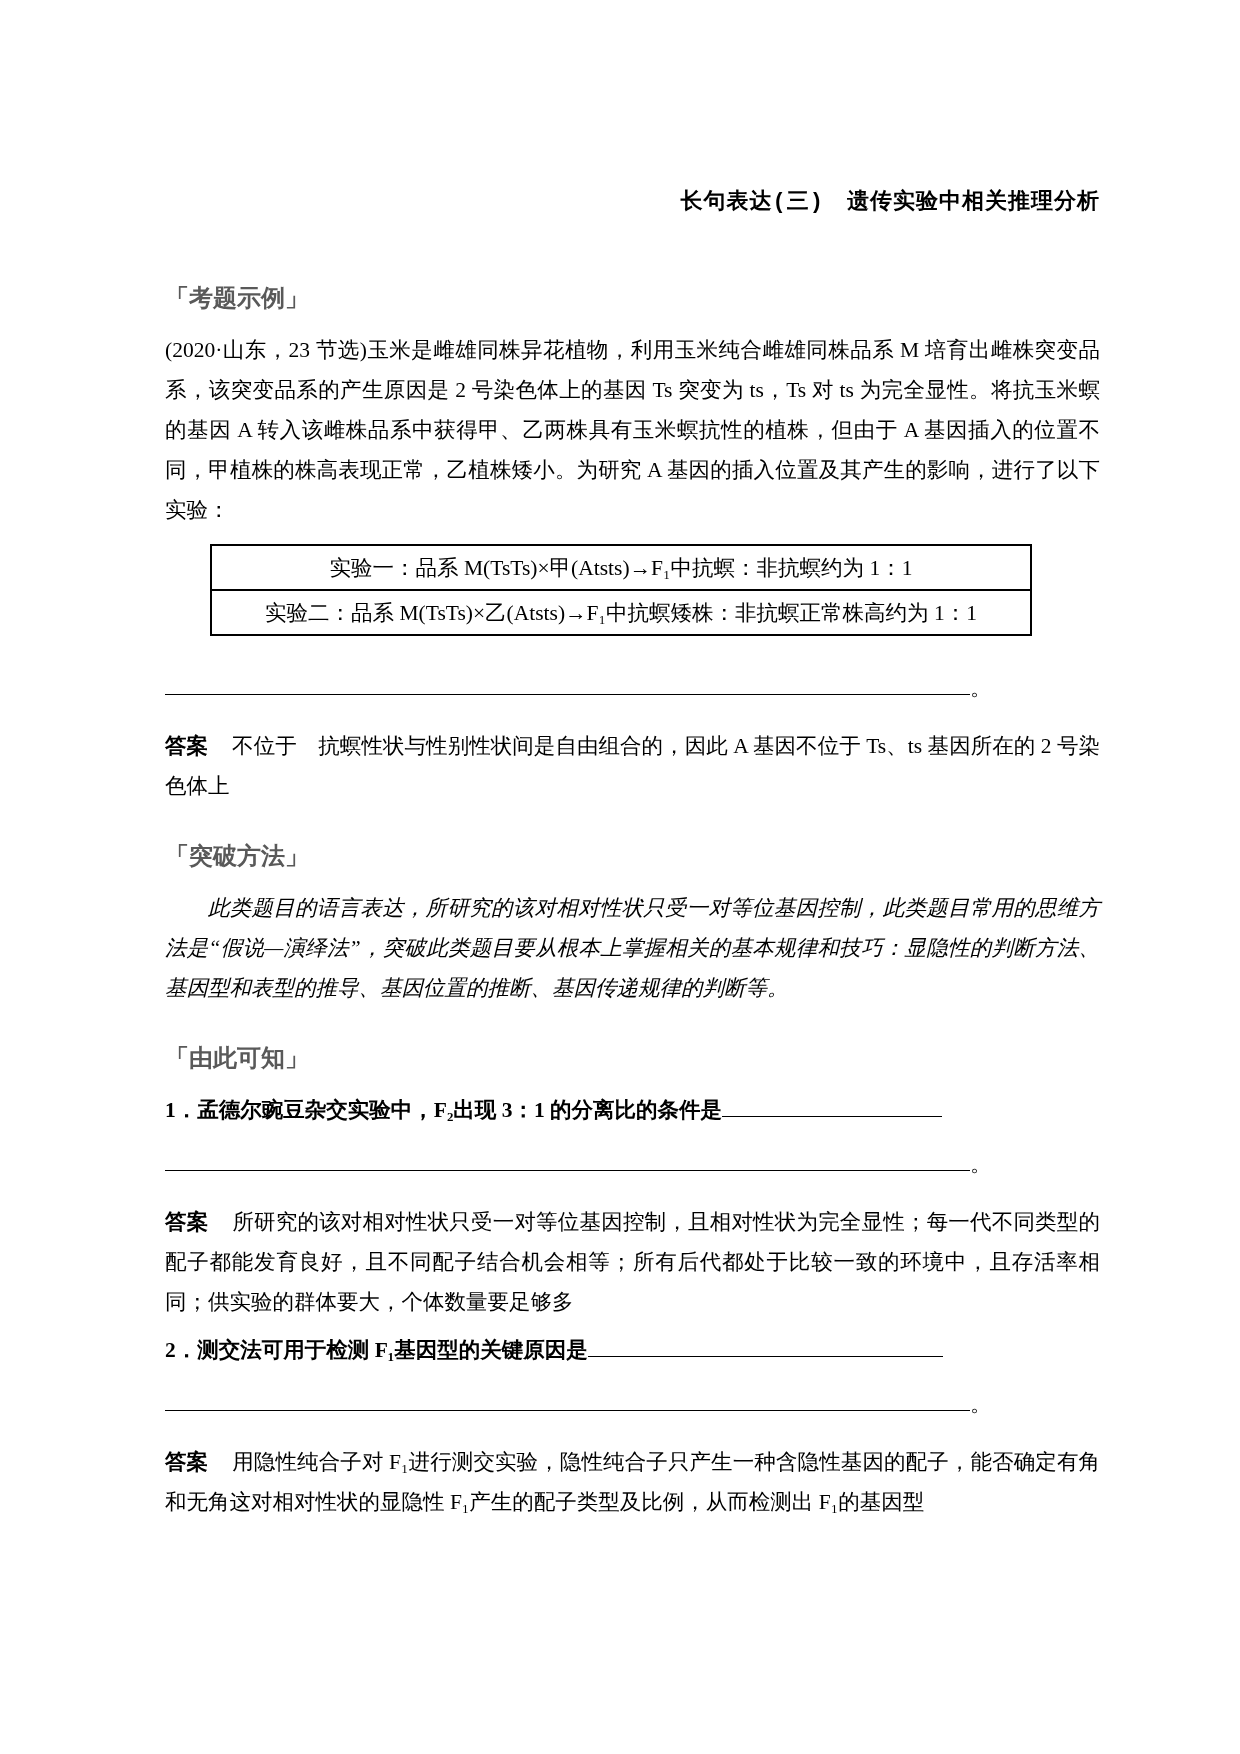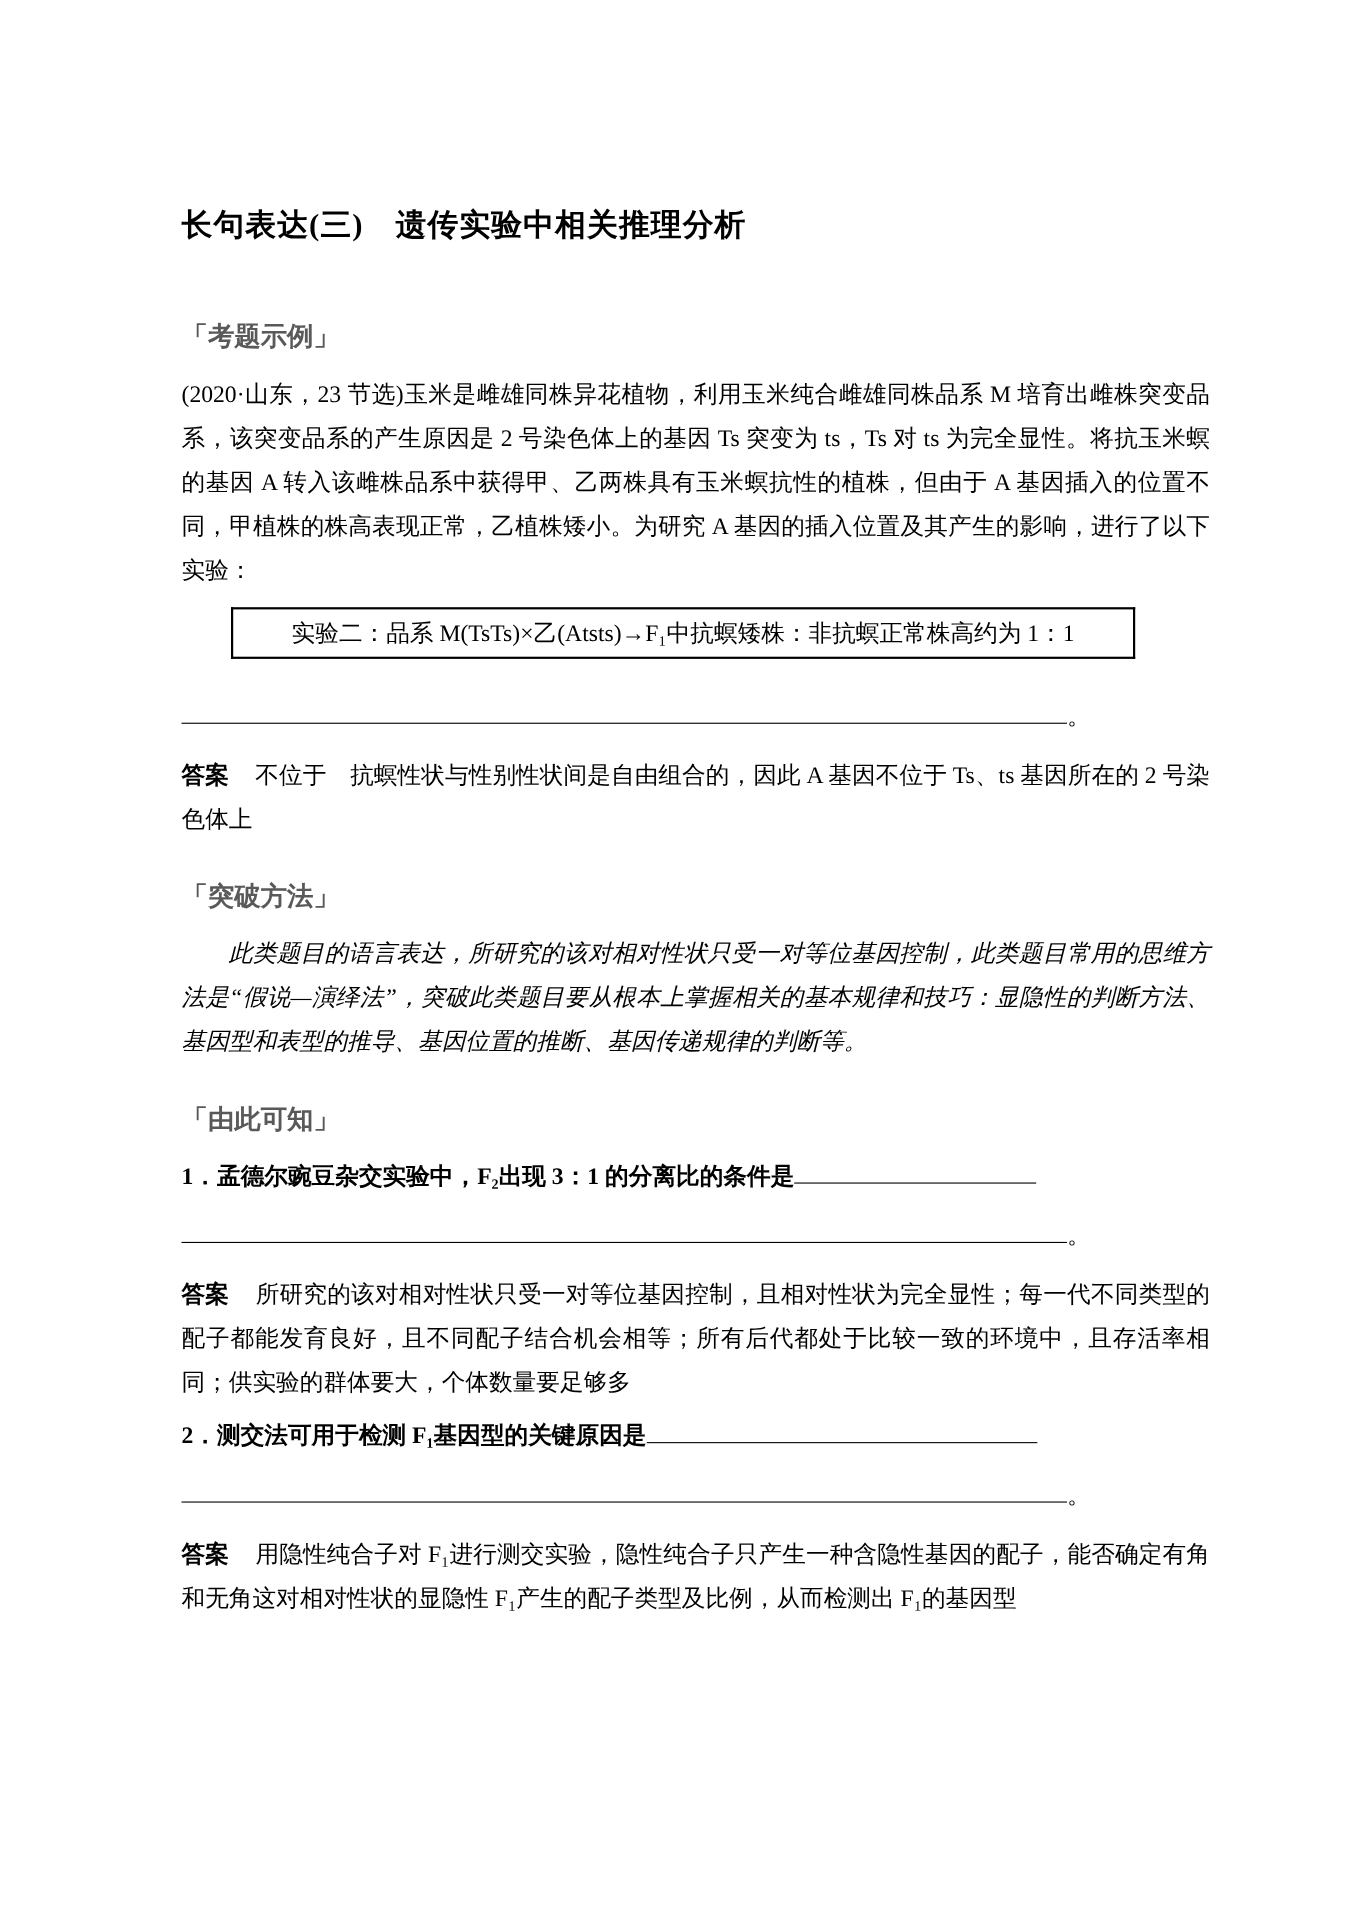--- a/index.html
+++ b/index.html
@@ -8,33 +8,33 @@
     font-family:"Liberation Serif","DejaVu Serif",serif;
     color:#000;
     overflow:hidden;
   }
   .page{
     box-sizing:border-box;
     width:1240px;height:1754px;
     padding:150px 140px 40px 165px;
   }
   .title{
-    font-family:Liberation Serif, serif;
-    font-size:28px;font-weight:800;
-    text-align:left;letter-spacing:1px;
+    font-family:Liberation Mono, monospace;
+    font-size:22px;font-weight:800;
+    text-align:right;letter-spacing:1px;
     margin:36px 0 66px 0;
   }
   .sec-header{
     font-family:Liberation Mono, monospace;
     font-size:24px;font-weight:700;color:#595959;
     margin:34px 0 16px 0;
   }
   .body-p{
     font-size:21.5px;line-height:40px;
-    text-align:justify;margin:0 0 8px 0;
+    text-align:justify;margin:12px 0 8px 0;
   }
   .method-p{
     font-style:italic;
     text-indent:2em;
   }
   .exp-table{
     border-collapse:collapse;
     margin:14px 0 26px 45px;
     width:822px;
   }
@@ -75,20 +75,23 @@
 
   <h1 class="title">长句表达(三)　遗传实验中相关推理分析</h1>
 
   <div class="sec-header">「考题示例」</div>
 
   <p class="body-p">(2020·山东，23 节选)玉米是雌雄同株异花植物，利用玉米纯合雌雄同株品系 M 培育出雌株突变品系，该突变品系的产生原因是 2 号染色体上的基因 Ts 突变为 ts，Ts 对 ts 为完全显性。将抗玉米螟的基因 A 转入该雌株品系中获得甲、乙两株具有玉米螟抗性的植株，但由于 A 基因插入的位置不同，甲植株的株高表现正常，乙植株矮小。为研究 A 基因的插入位置及其产生的影响，进行了以下实验：</p>
 
   <table class="exp-table">
     <tbody>
       <tr>
+        <td>实验一：品系 M(TsTs)×甲(Atsts)→F₁中抗螟：非抗螟约为 1：1</td>
+      </tr>
+      <tr>
         <td>实验二：品系 M(TsTs)×乙(Atsts)→F₁中抗螟矮株：非抗螟正常株高约为 1：1</td>
       </tr>
     </tbody>
   </table>
 
 
   <div class="blank-row">
     <span class="blank bw805"></span><span>。</span>
   </div>
 

